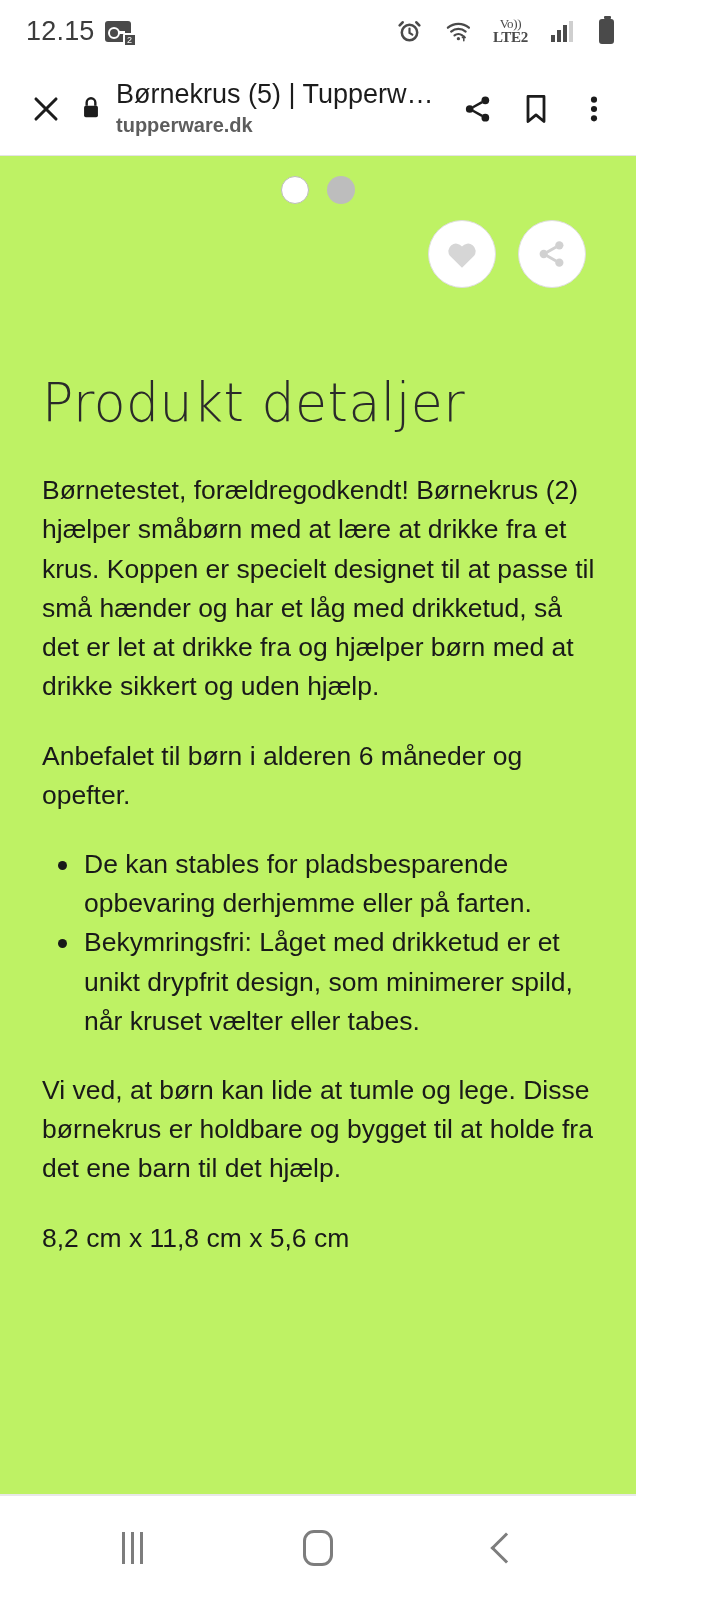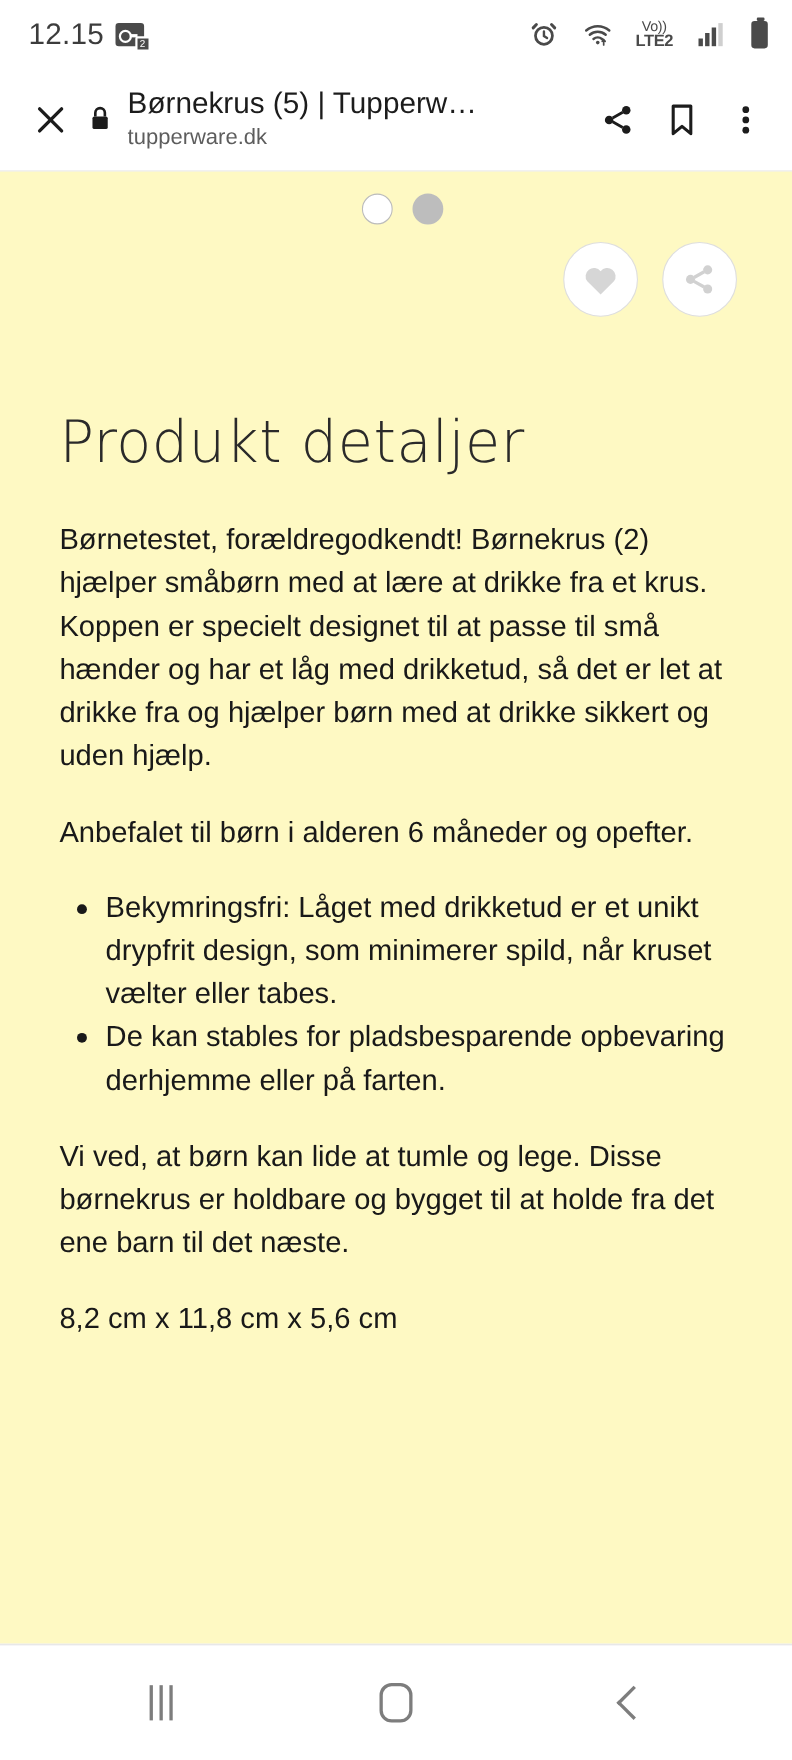--- a/index.html
+++ b/index.html
@@ -7,21 +7,21 @@
   html, body {
     width: 720px;
     height: 1600px;
     background: #ffffff;
     font-family: "Liberation Sans", sans-serif;
     overflow: hidden;
   }
 
   .phone {
     position: relative;
-    width: 720px;
+    width: 636px;
     height: 1600px;
     background: #ffffff;
     display: flex;
     flex-direction: column;
   }
 
   
   .status-bar {
     height: 62px;
     flex: 0 0 62px;
@@ -76,20 +76,21 @@
     color: #ffffff;
     font-size: 9px;
     line-height: 11px;
     text-align: center;
   }
 
   .status-right {
     display: flex;
     align-items: center;
     gap: 23px;
+    font-family: Liberation Serif, serif;
   }
   .si { display: block; }
   .volte-stack {
     display: flex;
     flex-direction: column;
     align-items: center;
     line-height: 1;
     color: #4a4a4a;
     margin-left: -2px;
   }
@@ -171,35 +172,35 @@
     line-height: 1.15;
     white-space: nowrap;
     overflow: hidden;
   }
   .page-url {
     font-size: 20px;
     color: #5d5d5d;
     line-height: 1.3;
     margin-top: 2px;
     white-space: nowrap;
+    font-weight: bold;
   }
   .tb-actions {
     display: flex;
     align-items: center;
     flex: 0 0 auto;
     gap: 6px;
   }
 
   
   .webview {
     flex: 1 1 auto;
     position: relative;
-    background: #fef9c3;
+    background: #bef264;
     overflow: hidden;
-    padding-left: 12px;
   }
 
   .carousel-dots {
     display: flex;
     justify-content: center;
     align-items: center;
     gap: 18px;
     padding-top: 16px;
     height: 52px;
   }
@@ -437,25 +438,25 @@
       </div>
     </div>
 
     <div class="content">
       <h1 class="section-title">Produkt detaljer</h1>
 
       <p class="body-text">Børnetestet, forældregodkendt! Børnekrus (2) hjælper småbørn med at lære at drikke fra et krus. Koppen er specielt designet til at passe til små hænder og har et låg med drikketud, så det er let at drikke fra og hjælper børn med at drikke sikkert og uden hjælp.</p>
       <p class="body-text">Anbefalet til børn i alderen 6 måneder og opefter.</p>
 
       <ul class="feature-list">
+        <li>De kan stables for pladsbesparende opbevaring derhjemme eller på farten.</li>
         <li>Bekymringsfri: Låget med drikketud er et unikt drypfrit design, som minimerer spild, når kruset vælter eller tabes.</li>
-        <li>De kan stables for pladsbesparende opbevaring derhjemme eller på farten.</li>
       </ul>
 
-      <p class="body-text">Vi ved, at børn kan lide at tumle og lege. Disse børnekrus er holdbare og bygget til at holde fra det ene barn til det næste.</p>
+      <p class="body-text">Vi ved, at børn kan lide at tumle og lege. Disse børnekrus er holdbare og bygget til at holde fra det ene barn til det hjælp.</p>
       <p class="body-text">8,2 cm x 11,8 cm x 5,6 cm</p>
     </div>
   </div>
 
   <div class="nav-divider"></div>
   <div class="navbar">
     <div class="nav-btn">
       <span class="recents-glyph">
           <i></i>
           <i></i>

